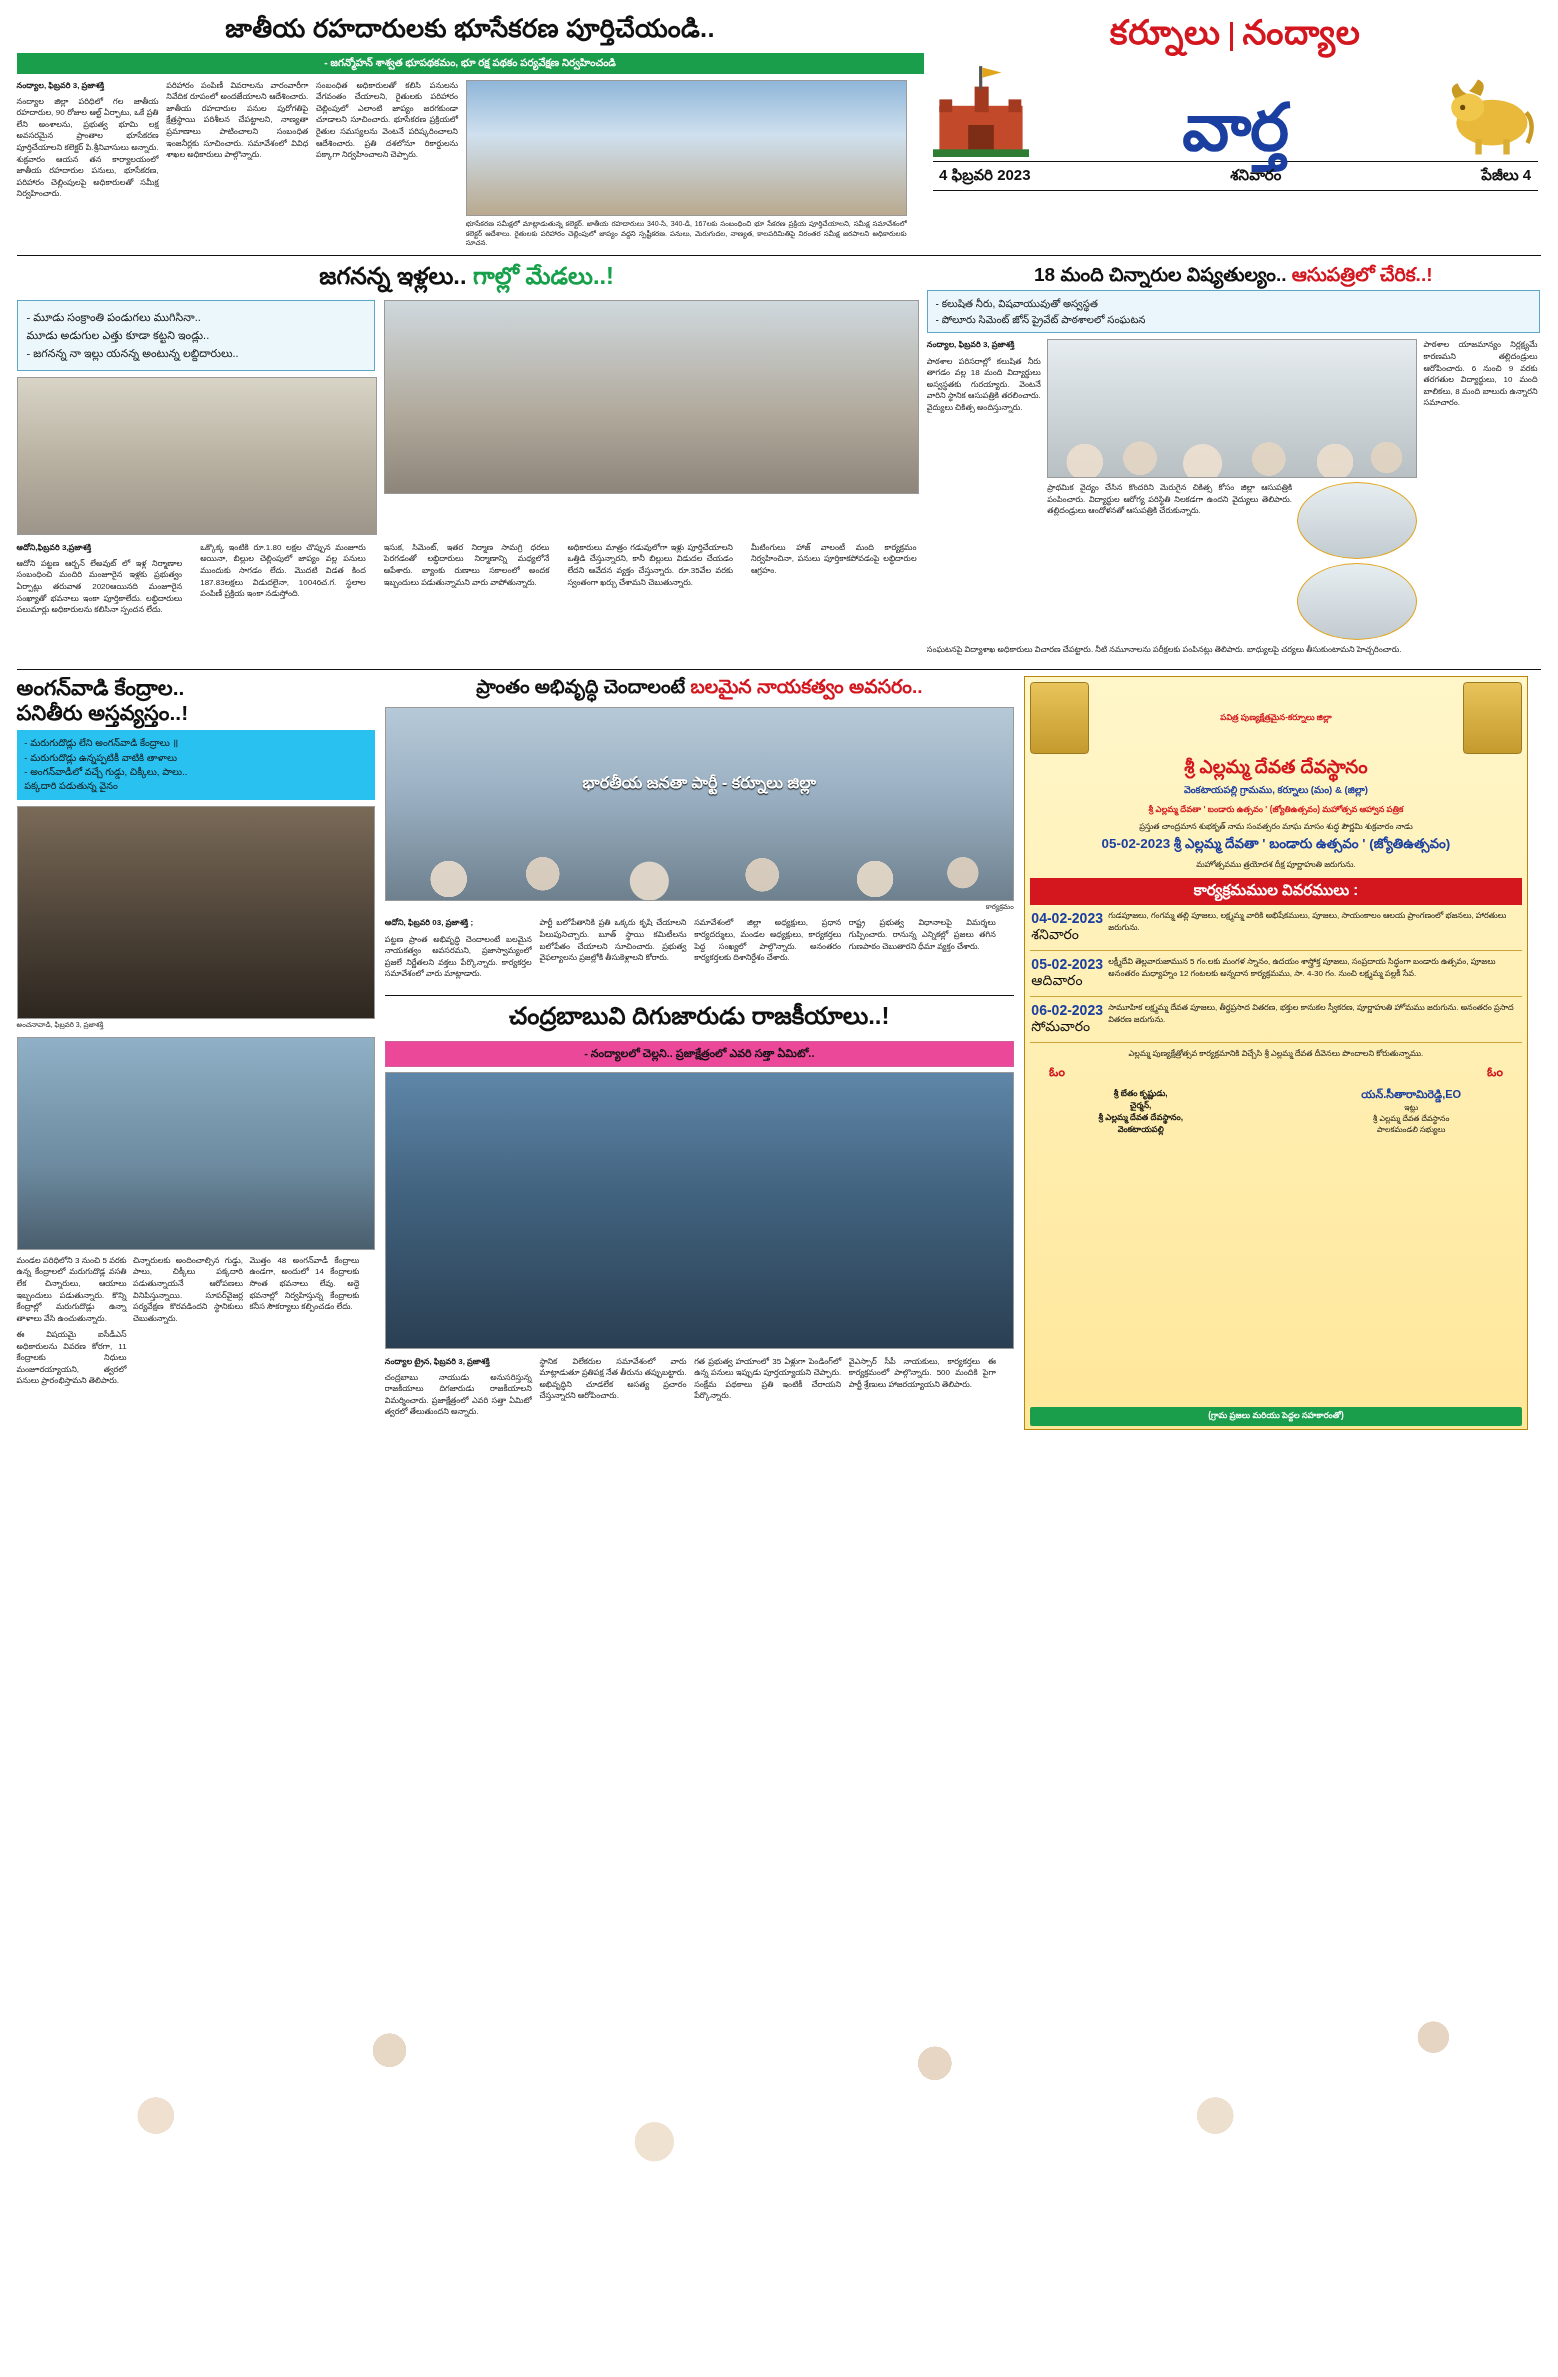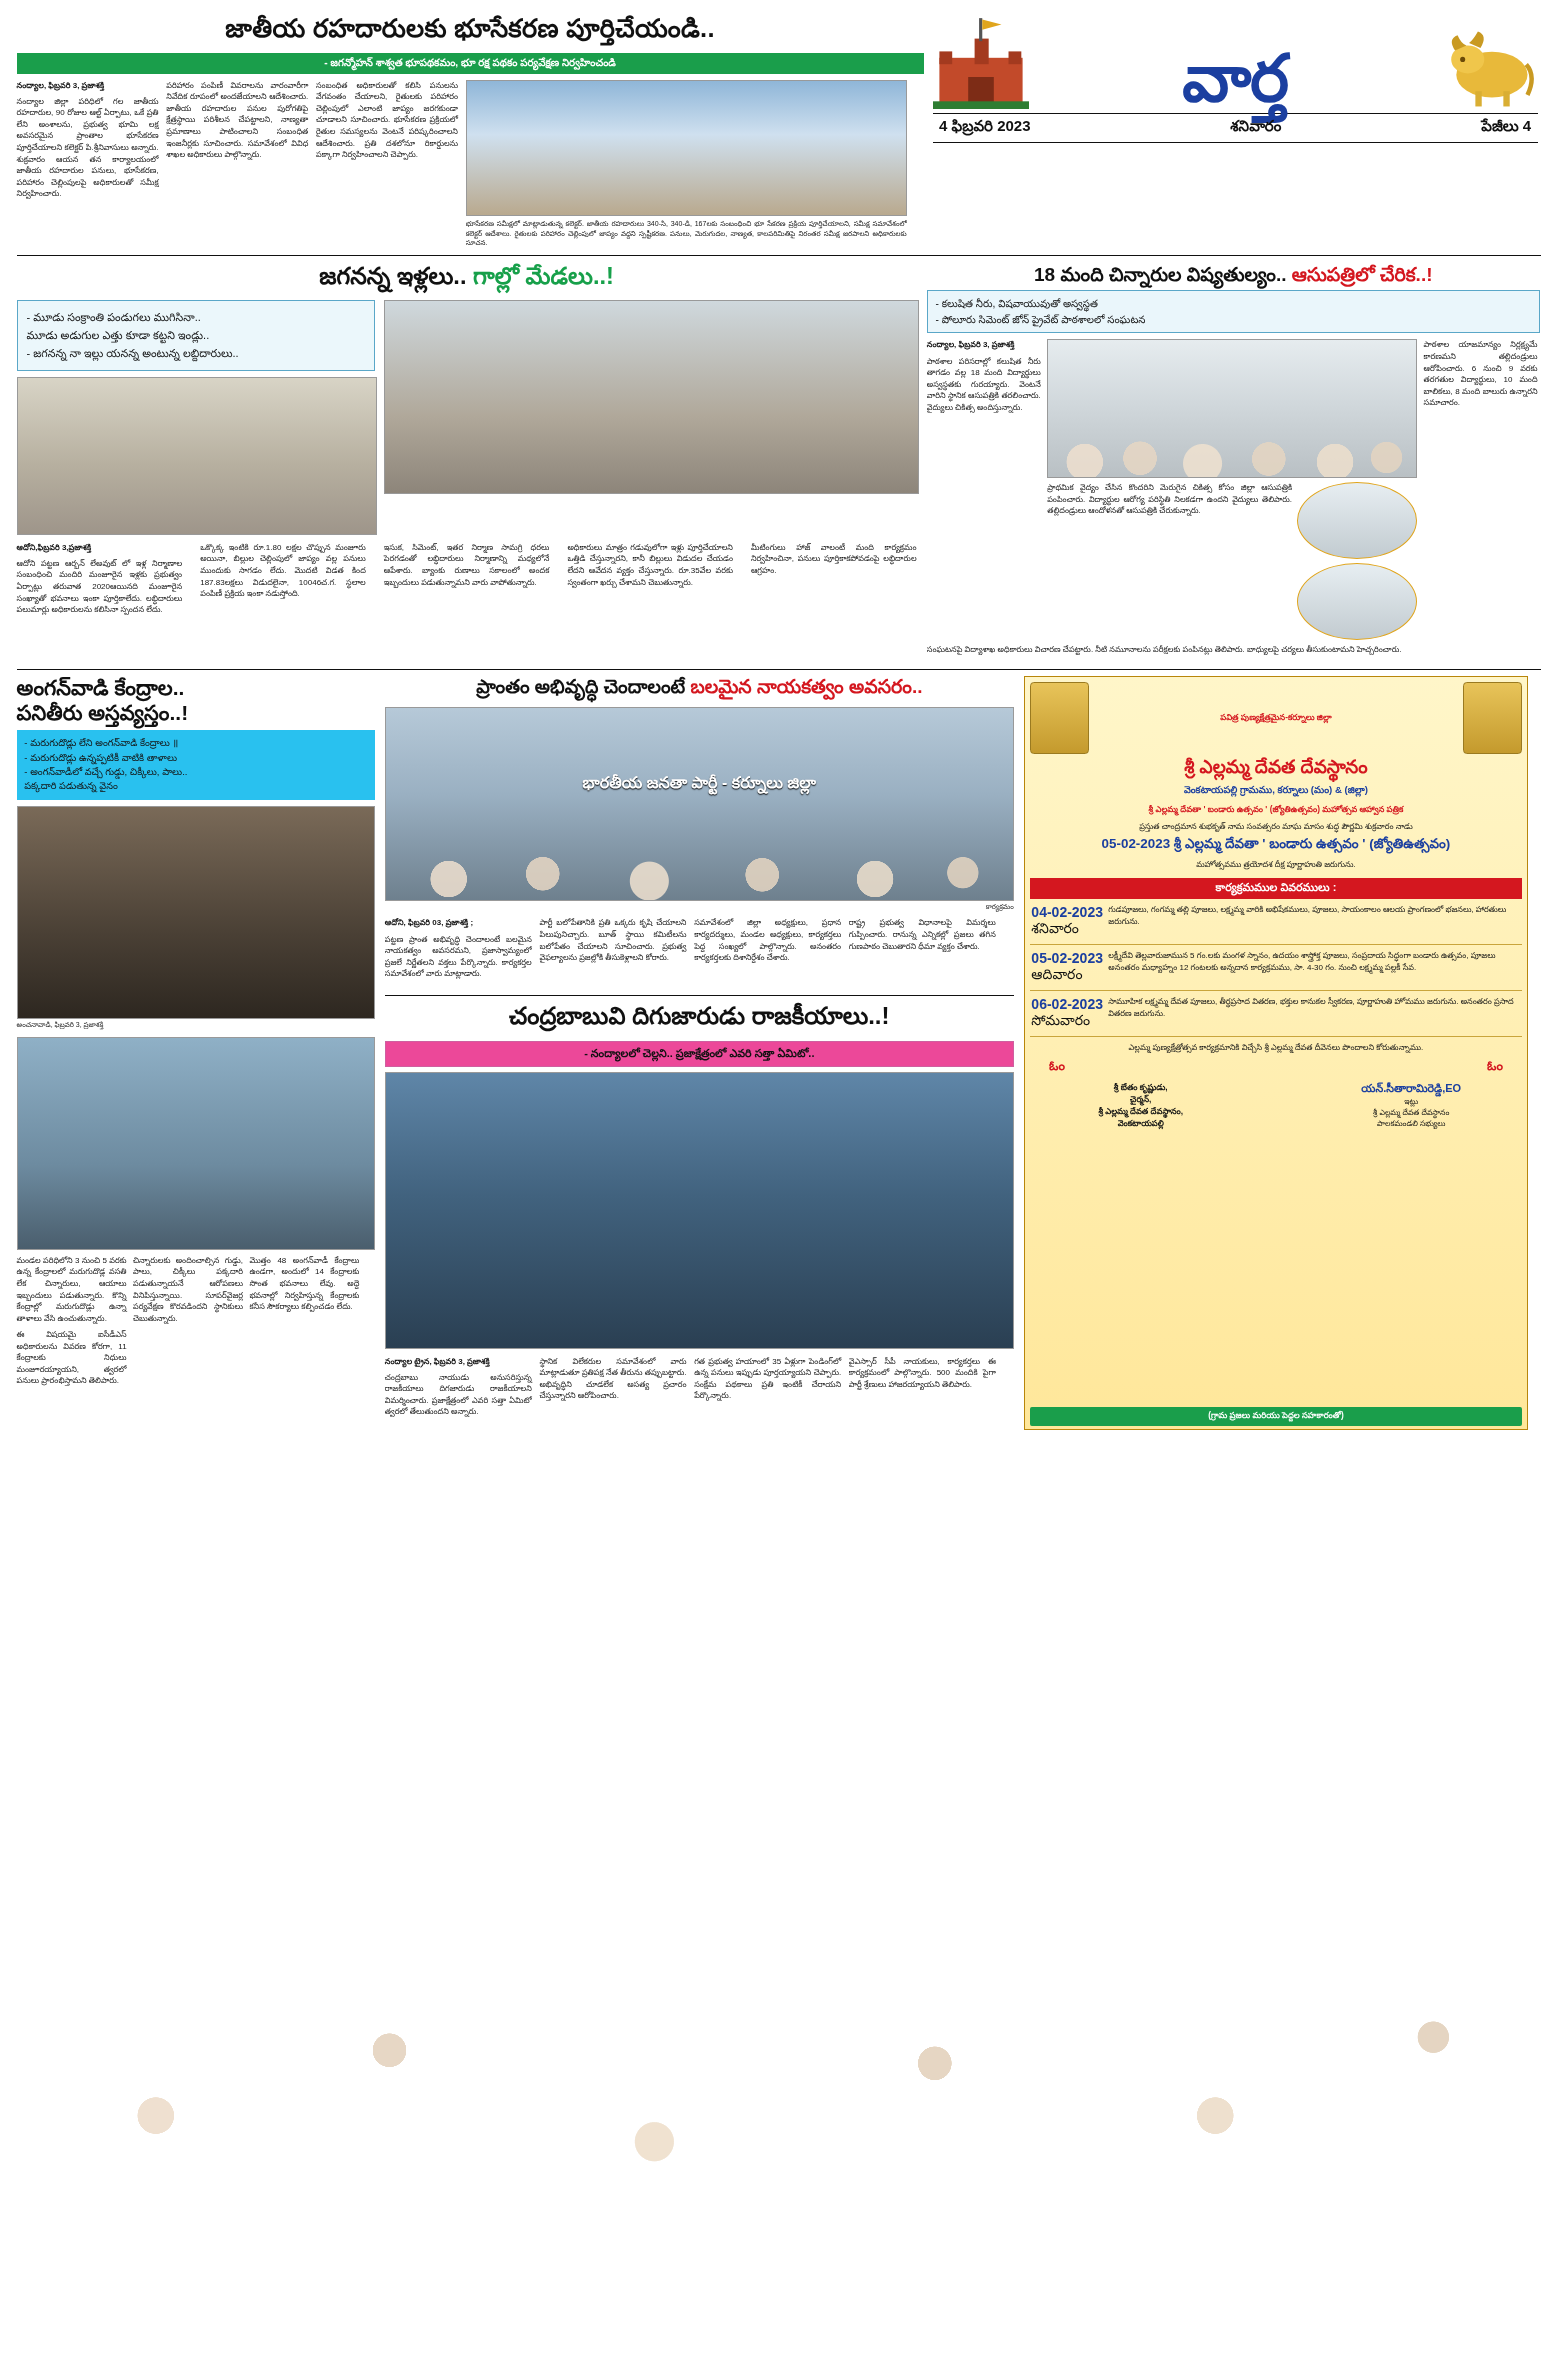--- a/index.html
+++ b/index.html
@@ -91,21 +91,21 @@
   .ad{border:1.3px solid #b8860b;background:linear-gradient(180deg,#fff6c9 0%,#ffeeb0 55%,#ffe79a 100%);padding:5.1px;box-sizing:border-box;height:754px;position:relative;}
   .ad-top{display:flex;align-items:center;justify-content:space-between;}
   .ad-deity{width:57px;height:70px;background:linear-gradient(180deg,#e8c45a,#c49a2d);border:0.6px solid #9a7a20;border-radius:3.8px;}
   .ad-band{flex:1;text-align:center;}
   .ad-band .t1{font-size:8.3px;color:#d4171f;font-weight:bold;}
   .ad-title{font-size:18.5px;font-weight:bold;color:#d4171f;text-align:center;margin-top:1.3px;}
   .ad-sub{font-size:9.6px;font-weight:bold;color:#1b3fa0;text-align:center;margin-top:2.6px;}
   .ad-line{font-size:8.3px;color:#d4171f;text-align:center;font-weight:bold;margin-top:5.1px;line-height:1.5;}
   .ad-note{font-size:8px;color:#111;text-align:center;margin-top:5.1px;line-height:1.55;}
   .ad-date{font-size:13.4px;font-weight:bold;color:#1b3fa0;text-align:center;margin-top:2.6px;}
-  .ad-schedule-head{background:#d4171f;color:#fff;text-align:center;font-weight:bold;font-size:11px;padding:3.2px 0;margin:6.4px 0 0;}
+  .ad-schedule-head{background:#d4171f;color:#fff;text-align:center;font-weight:bold;font-size:15px;padding:3.2px 0;margin:6.4px 0 0;}
   .ad-row{display:flex;border-bottom:0.6px solid #c9a53c;padding:4.5px 1.3px;}
   .ad-row .d{width:77px;font-size:14px;font-weight:bold;color:#1b3fa0;}
   .ad-row .x{flex:1;font-size:8px;line-height:1.5;color:#111;}
   .ad-tail{font-size:8px;text-align:center;margin-top:5.1px;line-height:1.5;}
   .ad-sign{display:flex;justify-content:space-between;align-items:flex-end;margin-top:6.4px;font-size:8.3px;font-weight:bold;}
   .ad-foot{position:absolute;left:5.1px;right:5.1px;bottom:3.8px;background:#1a9e4b;color:#fff;text-align:center;font-size:8.3px;font-weight:bold;padding:3.2px 0;border-radius:1.9px;}
   .om{color:#d4171f;font-size:12.8px;font-weight:bold;}
 
   
   .ppl{position:absolute;bottom:0;left:0;right:0;height:55%;background:
@@ -141,20 +141,25 @@
         <div class="lead-photos">
           <div class="lead-photo-main">
             <div class="ppl"></div>
           </div>
           <div class="lead-photo-cap col-text">భూసేకరణ సమీక్షలో మాట్లాడుతున్న కలెక్టర్. జాతీయ రహదారులు 340-సి, 340-డి, 167లకు సంబంధించి భూ సేకరణ ప్రక్రియ పూర్తిచేయాలని, సమీక్ష సమావేశంలో కలెక్టర్ ఆదేశాలు. రైతులకు పరిహారం చెల్లింపులో జాప్యం వద్దని స్పష్టీకరణ. పనులు, మెరుగుదల, నాణ్యత, కాలపరిమితిపై నిరంతర సమీక్ష జరపాలని అధికారులకు సూచన.</div>
         </div>
       </div>
     </div>
 
     <div class="top-right mast">
+      <div class="mast-title">
+        <span>కర్నూలు</span>
+        <span class="divider"></span>
+        <span>నంద్యాల</span>
+      </div>
       <div class="mast-mid">
         <div class="fort">
           <svg width="96" height="96" viewBox="0 0 150 150">
             <rect x="10" y="70" width="130" height="70" fill="#c24a2a"></rect>
             <rect x="10" y="60" width="20" height="20" fill="#a33a1f"></rect>
             <rect x="65" y="40" width="22" height="40" fill="#a33a1f"></rect>
             <rect x="118" y="60" width="20" height="20" fill="#a33a1f"></rect>
             <rect x="72" y="8" width="5" height="36" fill="#555"></rect>
             <path d="M77 10 l30 8 -30 8z" fill="#e0a51d"></path>
             <rect x="55" y="100" width="40" height="40" fill="#7d2c16"></rect>

